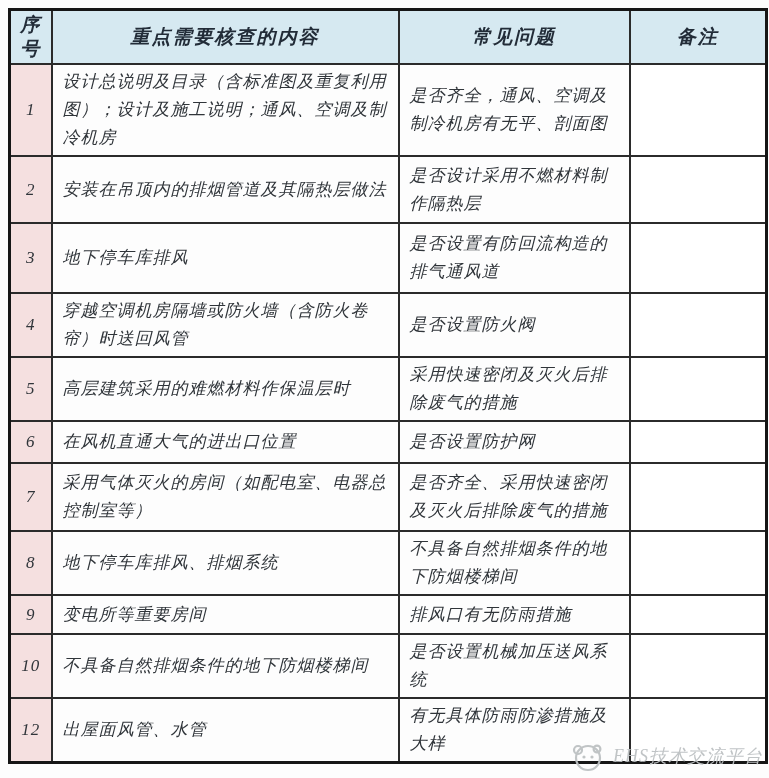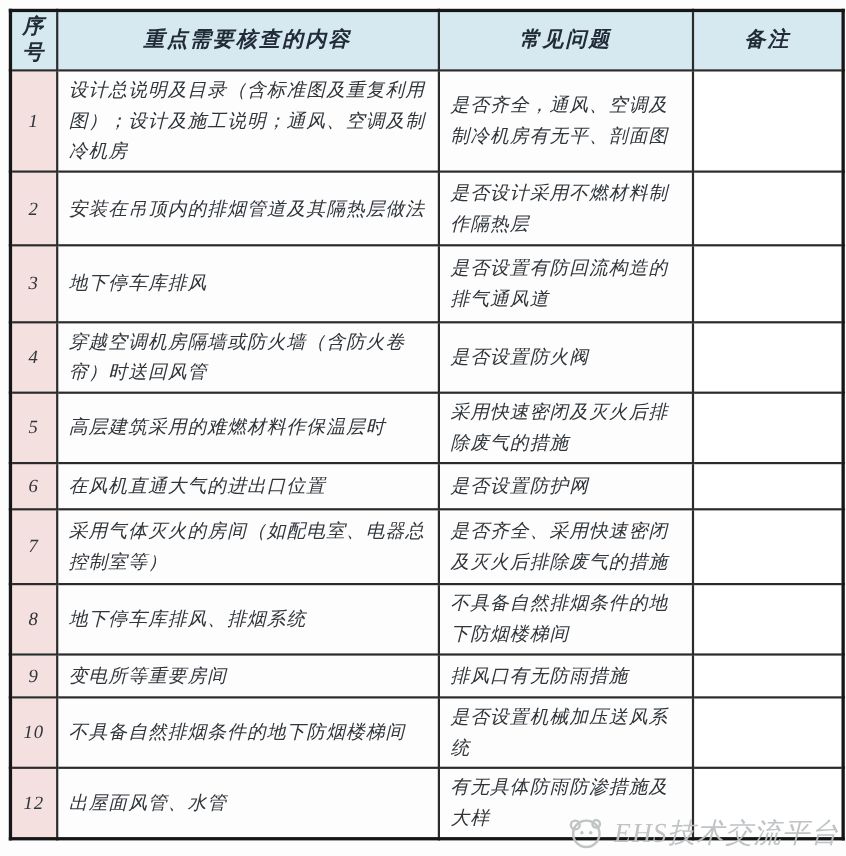--- a/index.html
+++ b/index.html
@@ -63,21 +63,21 @@
   }
   td.content-cell,td.problem-cell{text-align:left;}
   td.remark-cell{background:#fff;}
   .watermark{
     position:absolute;
     right:6px;bottom:4px;
     display:flex;
     align-items:center;
     gap:8px;
     color:var(--watermark-color);
-    font-size:25px;
+    font-size:18px;
     letter-spacing:1px;
     white-space:nowrap;
     opacity:.95;
     pointer-events:none;
   }
   .watermark svg{display:block;}
 </style>
 </head>
 <body>
 

